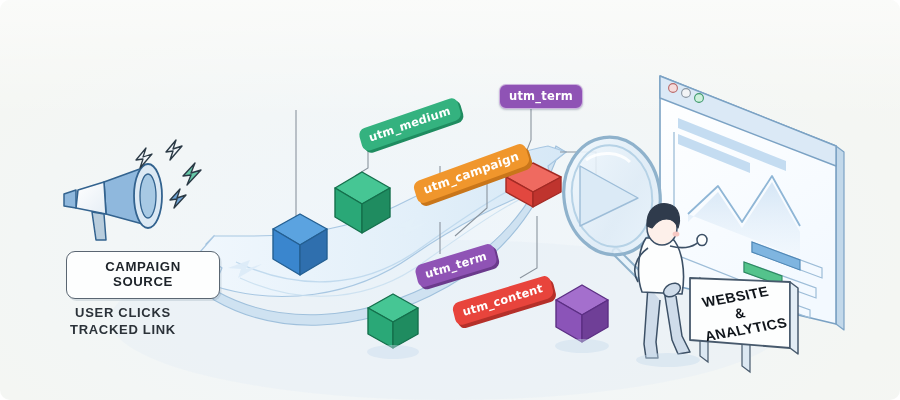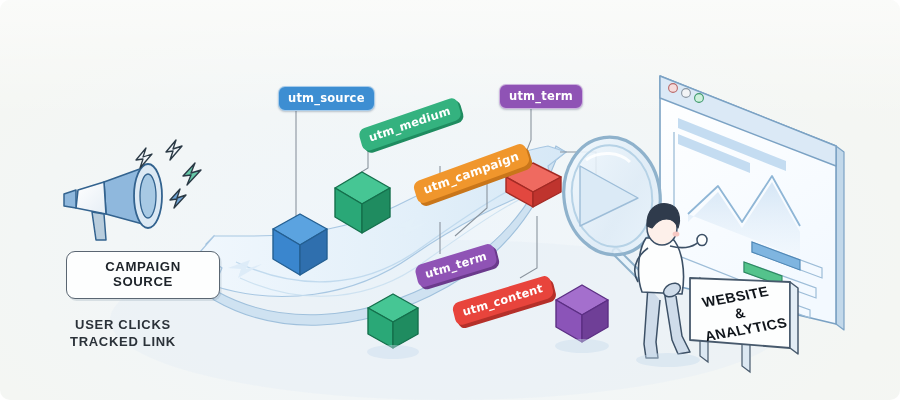--- a/index.html
+++ b/index.html
@@ -233,34 +233,33 @@
       <path d="M790 282 L798 288 L798 354 L790 348 Z" fill="#e3edf5" stroke="#47596c" stroke-width="1.5" stroke-linejoin="round"></path>
     </g>
 
     <g fill="#c9dced" opacity=".45">
       <ellipse cx="393" cy="352" rx="26" ry="7"></ellipse>
       <ellipse cx="582" cy="346" rx="27" ry="7"></ellipse>
       <ellipse cx="668" cy="360" rx="32" ry="7"></ellipse>
     </g>
   </svg>
 
-  <div class="pill flat" style="left:278px;top:86px;background:#3d8ed2;">utm_source</div>
 
   <div class="pill" style="left:358px;top:113px;background:#34b27f;transform:rotate(-19deg) skewX(-3deg);box-shadow:2px 3px 0 #1f8c60;">utm_medium</div>
 
   <div class="pill" style="left:412px;top:162px;background:#f0962c;transform:rotate(-20deg) skewX(-3deg);box-shadow:2px 4px 0 #c9761a;font-size:12px;">utm_campaign</div>
 
   <div class="pill flat" style="left:499px;top:84px;background:#8f53b5;">utm_term</div>
 
   <div class="pill" style="left:415px;top:254px;background:#8f53b5;transform:rotate(-17deg) skewX(-3deg);box-shadow:2px 3px 0 #6b3a8c;">utm_term</div>
 
   <div class="pill" style="left:452px;top:289px;background:#e8443c;transform:rotate(-17deg) skewX(-3deg);box-shadow:2px 4px 0 #b5302a;">utm_content</div>
 
   <div class="srcbox" style="left:66px;top:251px;width:108px;">CAMPAIGN
 SOURCE</div>
 
-  <div class="caption" style="left:60px;top:304px;width:126px;margin-top:12px;">USER CLICKS
+  <div class="caption" style="left:60px;top:304px;width:126px;">USER CLICKS
 TRACKED LINK</div>
 
   <div class="sign-text" style="left:700px;top:288px;width:80px;">WEBSITE &amp;
 ANALYTICS</div>
 
 </div>
 
 </body></html>

